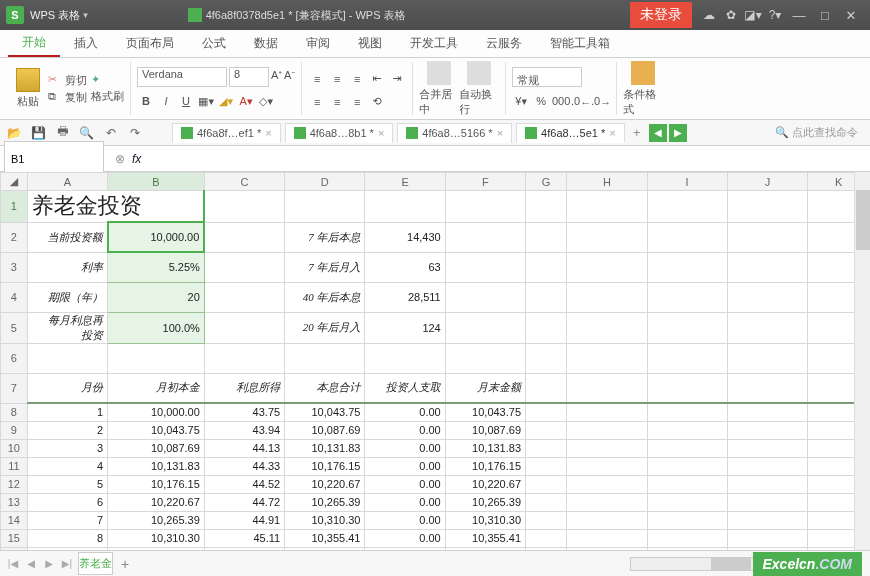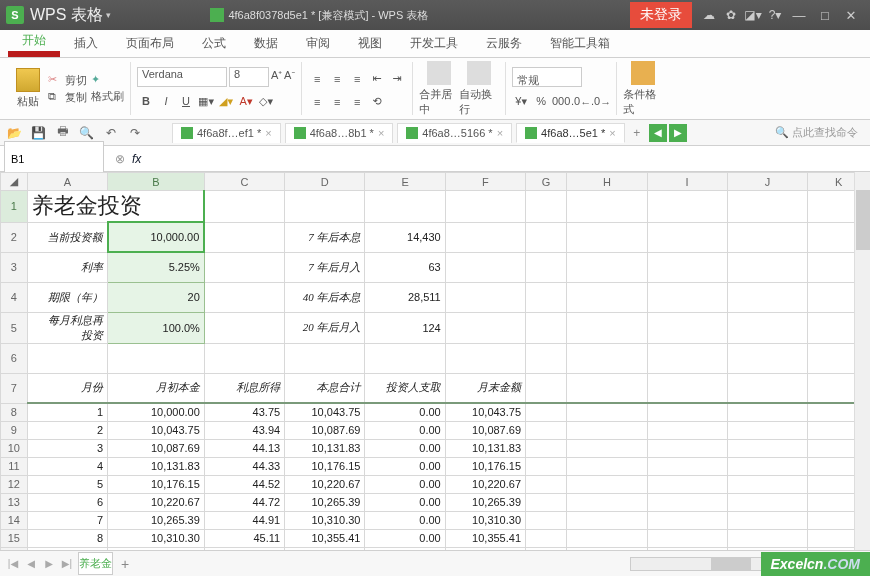--- a/index.html
+++ b/index.html
@@ -1,29 +1,29 @@
 <!DOCTYPE html>
 <html><head>
 <meta charset="utf-8">
 <style>
 * { margin: 0; padding: 0; box-sizing: border-box; font-family: "Microsoft YaHei", sans-serif; }
 body { width: 870px; height: 576px; background: #f0f0f0; font-size: 12px; overflow: hidden; position: relative; }
 .titlebar { height: 30px; background: linear-gradient(#5a5a5a, #4d4d4d); color: #ddd; display: flex; align-items: center; padding: 0 6px; }
 .titlebar .logo { width: 18px; height: 18px; background: #4caf50; border-radius: 2px; display: flex; align-items: center; justify-content: center; color: #fff; font-weight: bold; font-size: 11px; margin-right: 6px; }
-.titlebar .appname { font-size: 16px; color: #eee; }
+.titlebar .appname { font-size: 11px; color: #eee; }
 .titlebar .dropdown { font-size: 9px; color: #ccc; margin-left: 3px; }
 .titlebar .spacer { flex: 1; }
 .titlebar .docicon { width: 14px; height: 14px; background: #4caf50; margin-right: 4px; margin-left: 100px; }
 .titlebar .doctitle { font-size: 11px; color: #ddd; }
 .titlebar .nologin { background: #e74c3c; color: #fff; padding: 4px 10px; font-size: 14px; margin: 0 6px; }
 .titlebar .ticon { width: 22px; text-align: center; color: #ccc; font-size: 12px; }
 .titlebar .win { width: 26px; text-align: center; color: #ccc; font-size: 13px; }
 .menubar { height: 28px; background: #fdfdfd; border-bottom: 1px solid #d0d0d0; display: flex; align-items: stretch; padding-left: 8px; }
 .menubar .tab { padding: 0 14px; display: flex; align-items: center; font-size: 12px; color: #555; }
-.menubar .tab.active { color: #4caf50; border-bottom: 6px solid #b91c1c; text-align: center; }
+.menubar .tab.active { color: #4caf50; border-bottom: 2px solid #b91c1c; text-align: center; }
 .ribbon { height: 62px; background: #fdfdfd; border-bottom: 1px solid #d0d0d0; display: flex; align-items: center; padding: 4px 8px; gap: 4px; }
 .ribbon .group { display: flex; align-items: center; border-right: 1px solid #e0e0e0; padding-right: 6px; margin-right: 2px; height: 100%; }
 .ribbon .bigbtn { display: flex; flex-direction: column; align-items: center; justify-content: center; width: 40px; font-size: 11px; color: #555; }
 .ribbon .bigicon { width: 24px; height: 24px; background: #888; margin-bottom: 2px; }
 .ribbon .paste-icon { background: linear-gradient(#f0c850, #d0a830); border: 1px solid #c09020; }
 .ribbon .vstack { display: flex; flex-direction: column; gap: 2px; font-size: 11px; color: #555; }
 .ribbon .vstack .item { display: flex; align-items: center; gap: 3px; }
 .ribbon .smicon { width: 14px; height: 14px; display: inline-block; }
 .ribbon select, .ribbon .combo { height: 20px; font-size: 11px; border: 1px solid #ccc; background: #fff; }
 .ribbon .fontname { width: 90px; padding: 0 4px; }
@@ -57,21 +57,21 @@
 .grid .selected-cell { border: 2px solid #4caf50 !important; }
 .grid .header-row td { font-style: italic; font-family: "SimSun", serif; text-align: right; border-bottom: 2px solid #7a9a7a; }
 .grid .rowhead.active, .grid .colhead.active { background: #dcecdc; color: #4a7a4a; }
 .sheettabs { height: 26px; background: #f7f7f7; border-top: 1px solid #d0d0d0; display: flex; align-items: center; padding: 0 4px; }
 .sheettabs .nav { width: 18px; text-align: center; color: #aaa; font-size: 10px; }
 .sheettabs .stab { padding: 3px 0; background: #fff; border: 1px solid #ccc; font-size: 11px; color: #4caf50; margin: 0 2px; }
 .sheettabs .plus { width: 20px; text-align: center; color: #888; font-size: 14px; }
 .sheettabs .scroll { flex: 1; display: flex; justify-content: flex-end; align-items: center; }
 .sheettabs .scrollbar { width: 200px; height: 14px; background: #eee; border: 1px solid #ccc; position: relative; }
 .sheettabs .scrollbar .thumb { position: absolute; left: 80px; width: 40px; height: 12px; background: #ccc; }
-.watermark { position: absolute; right: 0; bottom: 0; background: #4caf50; color: #fff; font-style: italic; font-weight: bold; padding: 4px 10px; font-size: 14px; margin-top: 6px; }
+.watermark { position: absolute; right: 8px; bottom: 0; background: #4caf50; color: #fff; font-style: italic; font-weight: bold; padding: 4px 10px; font-size: 14px; margin-top: 6px; }
 .watermark .ex { color: #fff; }
 .watermark .cn { color: #cde; }
 .vscroll { position: absolute; right: 0; top: 172px; width: 16px; height: 378px; background: #f0f0f0; border-left: 1px solid #ddd; }
 .vscroll .thumb { width: 14px; height: 60px; background: #ccc; margin: 18px auto; }
 </style>
 </head>
 <body>
 
 <div class="titlebar">
   <div class="logo">S</div>

